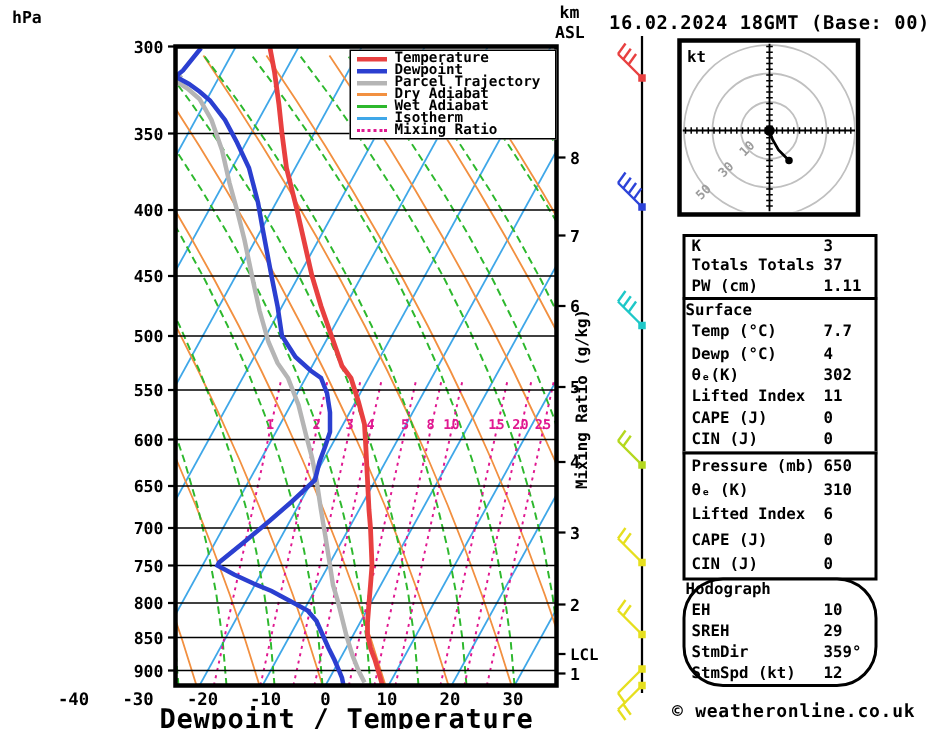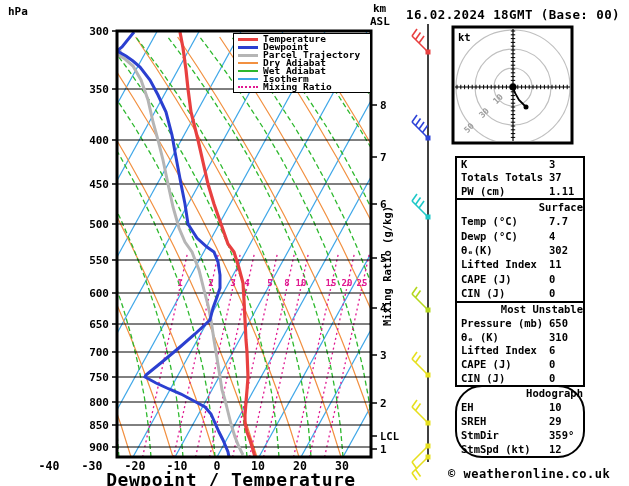--- a/index.html
+++ b/index.html
@@ -14,21 +14,21 @@
               padding:1px 0;box-sizing:border-box;z-index:5;}
   .legend-row{display:flex;align-items:center;height:8px;}
   .legend-swatch{width:20px;margin-left:4px;margin-right:5px;flex:none;}
   .legend-label{font-size:9.5px;font-weight:bold;line-height:1;}
   .tables{position:absolute;left:455px;top:156px;width:130px;z-index:4;}
   .tbox{border:2px solid #000;box-sizing:border-box;width:130px;background:#fff;
         display:flex;flex-direction:column;justify-content:space-around;margin-top:-2px;}
   .tbox:first-child{margin-top:0;}
   .trow{position:relative;height:13px;font-size:10.5px;font-weight:bold;line-height:13px;padding-left:4px;}
   .trow .val{position:absolute;left:92px;top:0;}
-  .ttitle{text-align:right;padding-left:0;}
+  .ttitle{text-align:left;padding-left:0;}
   .footer{position:absolute;left:448px;top:467px;font-size:12px;font-weight:bold;letter-spacing:0.5px;}
   .xaxis-title{position:absolute;left:106px;top:469px;width:250px;text-align:center;
                font-size:18px;font-weight:bold;letter-spacing:0.5px;}
 </style>
 </head>
 <body>
 <div id="stage">
 
 <svg id="plot-svg" width="629" height="486">
       <defs>
@@ -353,21 +353,20 @@
       <div class="tbox" style="height: 105px;">
         <div class="trow ttitle">Surface</div>
         <div class="trow"><span>Temp (°C)</span><span class="val">7.7</span></div>
         <div class="trow"><span>Dewp (°C)</span><span class="val">4</span></div>
         <div class="trow"><span>θₑ(K)</span><span class="val">302</span></div>
         <div class="trow"><span>Lifted Index</span><span class="val">11</span></div>
         <div class="trow"><span>CAPE (J)</span><span class="val">0</span></div>
         <div class="trow"><span>CIN (J)</span><span class="val">0</span></div>
       </div>
       <div class="tbox" style="height: 86px;">
-        <div class="trow ttitle">Most Unstable</div>
         <div class="trow"><span>Pressure (mb)</span><span class="val">650</span></div>
         <div class="trow"><span>θₑ (K)</span><span class="val">310</span></div>
         <div class="trow"><span>Lifted Index</span><span class="val">6</span></div>
         <div class="trow"><span>CAPE (J)</span><span class="val">0</span></div>
         <div class="trow"><span>CIN (J)</span><span class="val">0</span></div>
       </div>
       <div class="tbox" style="height: 73px; border-radius: 27px;">
         <div class="trow ttitle">Hodograph</div>
         <div class="trow"><span>EH</span><span class="val">10</span></div>
         <div class="trow"><span>SREH</span><span class="val">29</span></div>

